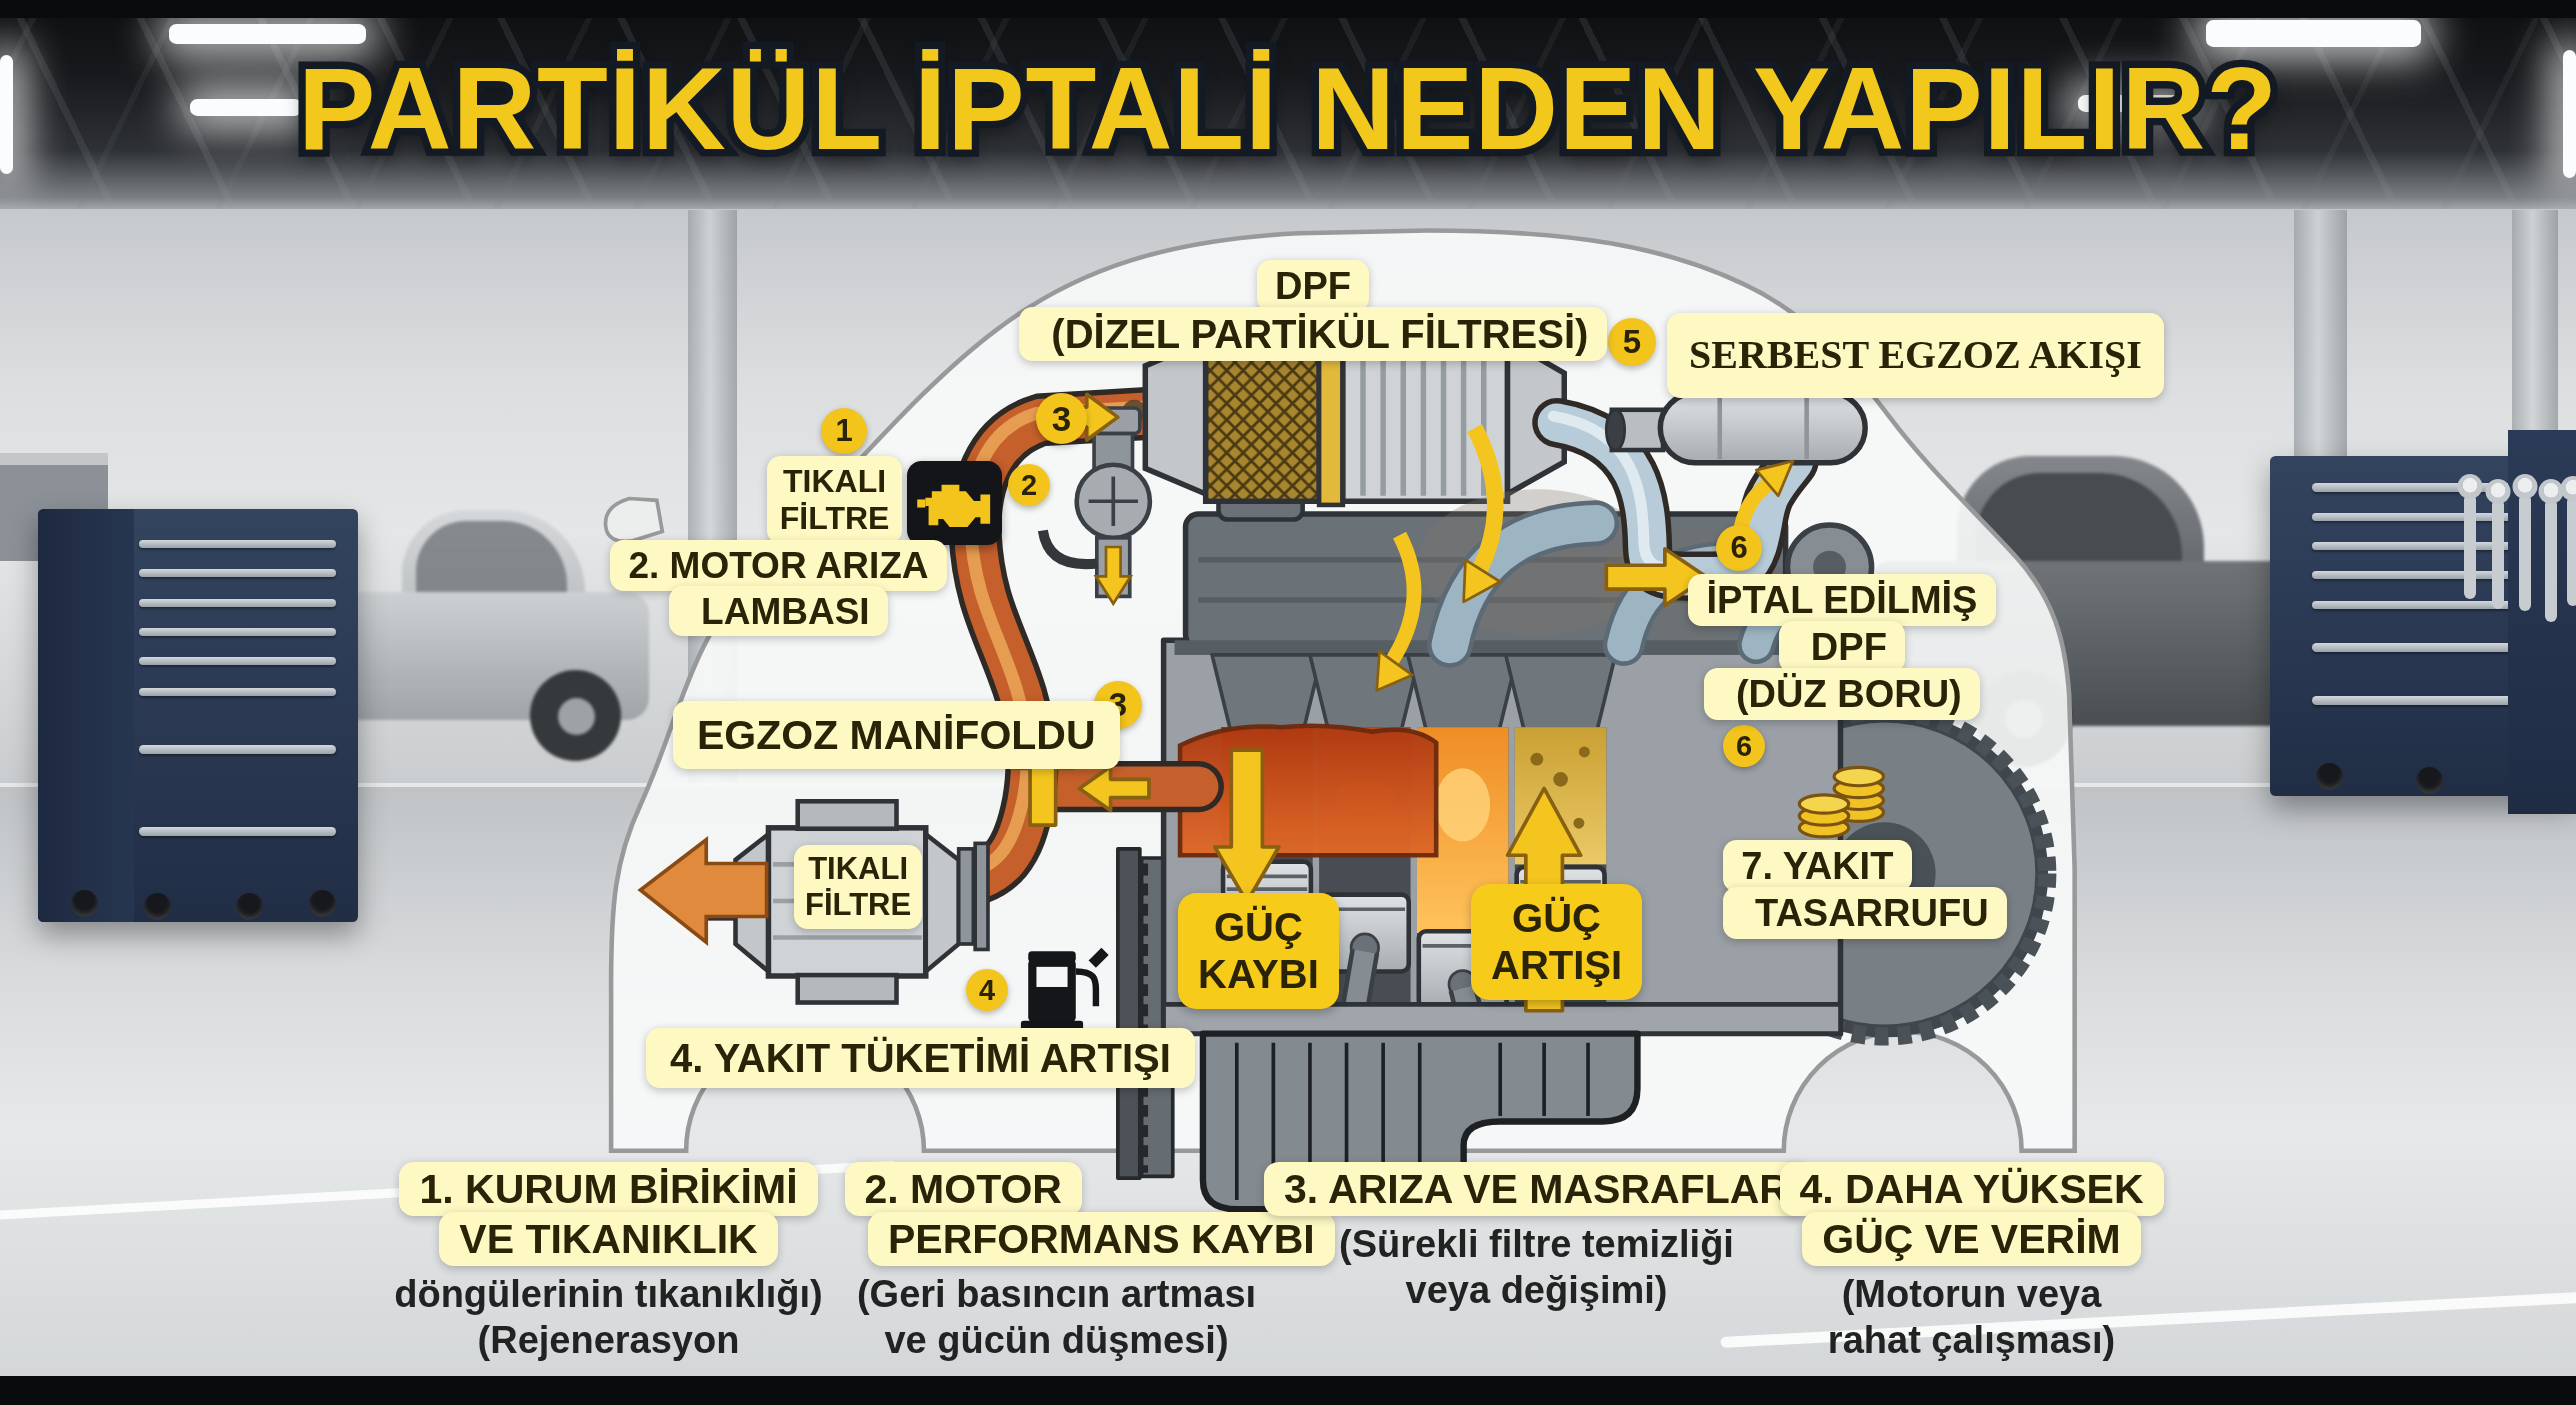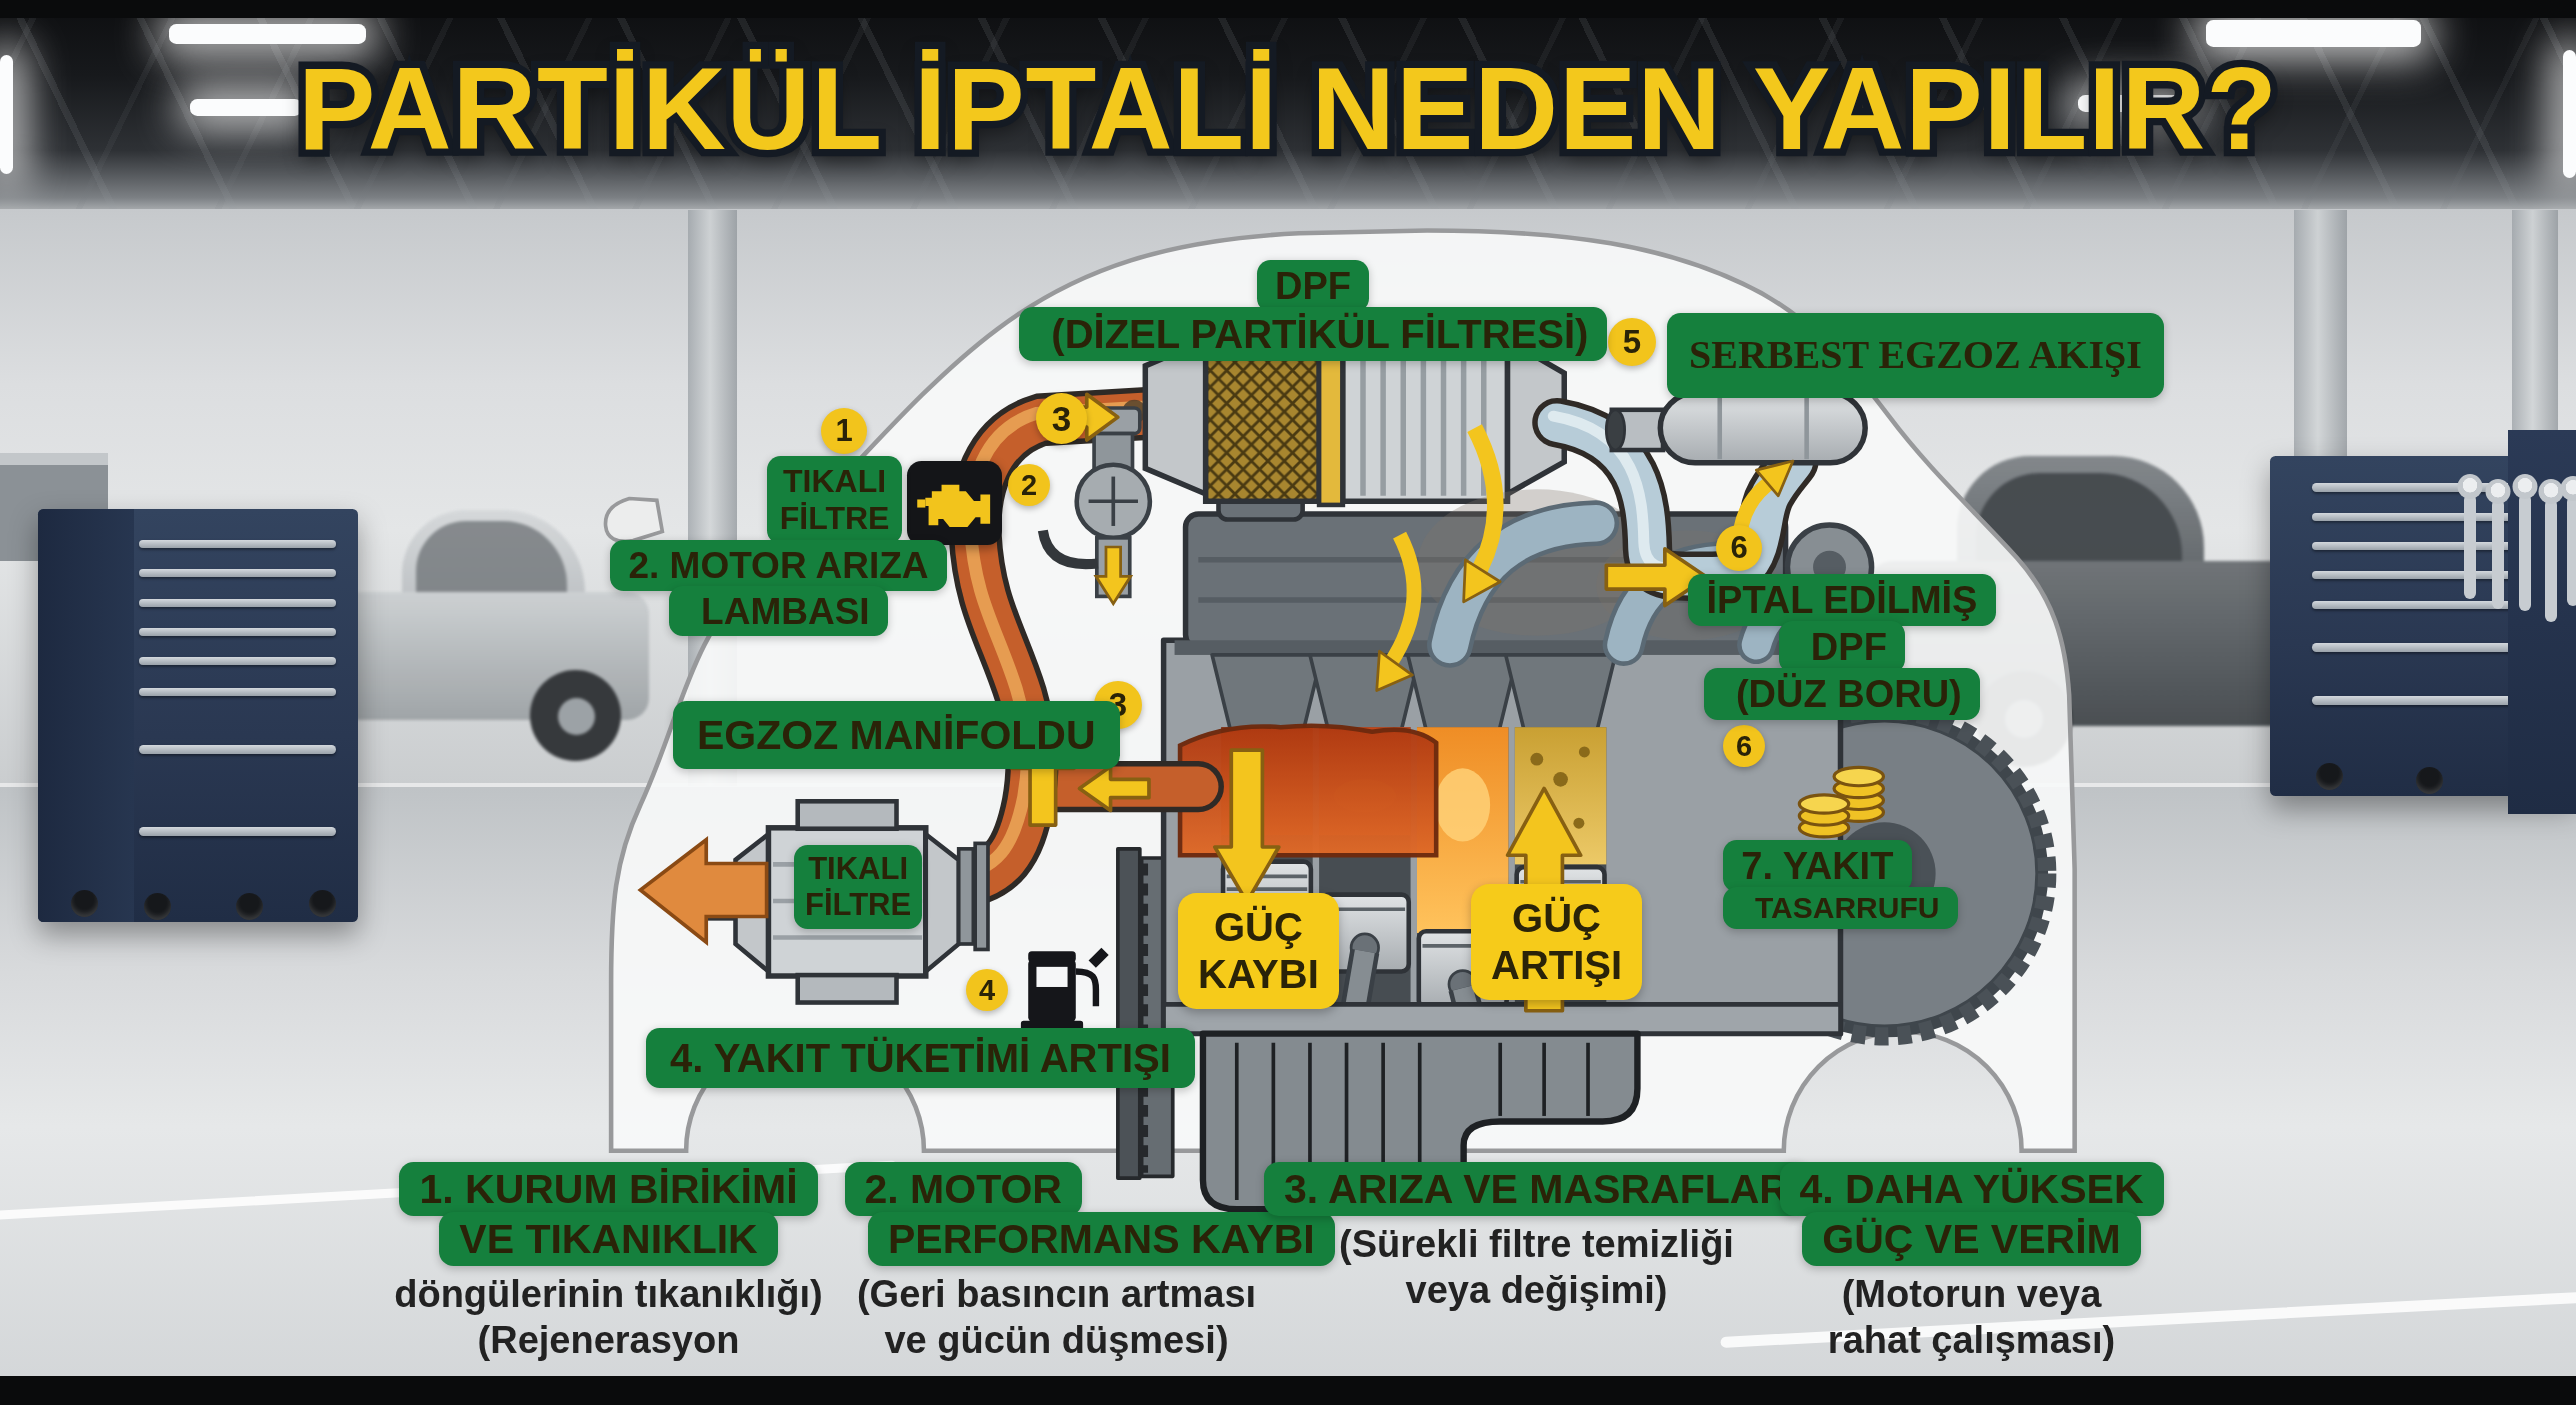--- a/index.html
+++ b/index.html
@@ -46,21 +46,21 @@
   .bar-black{left:0;background:#0a0b0c;width:2576px;}
 
   
   .title{left:0;top:42px;width:2576px;text-align:center;font-size:116px;font-weight:bold;
     letter-spacing:0.9px;white-space:nowrap;}
   .title-stroke{color:transparent;-webkit-text-stroke:14.6px #141a23;
     text-shadow:0 9.1px 20px rgba(0,0,0,.5);}
   .title-fill{color:#f3c81c;}
 
   
-  .chip{display:inline-block;background:#15803d;color:#2a2308;font-weight:bold;
+  .chip{display:inline-block;background:#fef9c3;color:#2a2308;font-weight:bold;
     border-radius:13.7px;padding:2.7px 18.3px;line-height:1.22;white-space:nowrap;
     box-shadow:0 2.7px 8.2px rgba(0,0,0,.22);}
   .chip-stack{display:flex;flex-direction:column;align-items:center;}
   .chip-stack .chip + .chip{margin-top:-4.6px;padding-left:32px;}
   .marker{border-radius:50%;background:#f2c41c;color:#2a2308;font-weight:bold;
     display:flex;align-items:center;justify-content:center;
     box-shadow:0 2.7px 6.4px rgba(0,0,0,.28);}
   .guc-box{background:#f6cb1a;color:#2a2308;font-weight:bold;border-radius:18.3px;
     padding:11px 20px;text-align:center;font-size:40px;line-height:1.18;
     box-shadow:0 3.7px 9.1px rgba(0,0,0,.25);}
@@ -456,21 +456,21 @@
   </div>
 
   <div class="abs chip-stack" style="left:1700px;top:574px;width:284px;">
     <span class="chip" style="font-size:38px;">İPTAL EDİLMİŞ</span>
     <span class="chip" style="font-size:38px;">DPF</span>
     <span class="chip" style="font-size:38px;">(DÜZ BORU)</span>
   </div>
 
   <div class="abs chip-stack" style="left:1723px;top:840px;align-items:flex-start;">
     <span class="chip" style="font-size:38px;">7. YAKIT</span>
-    <span class="chip" style="font-size:30px;">TASARRUFU</span>
+    <span class="chip" style="font-size:38px;">TASARRUFU</span>
   </div>
 
   <span class="abs chip" style="left:646px;top:1028px;font-size:40px;padding:5.5px 24px;">4. YAKIT TÜKETİMİ ARTIŞI</span>
 
   <div class="abs f-item" style="left:366px;top:1162px;width:485px;">
     <span class="chip">1. KURUM BİRİKİMİ</span>
     <span class="chip">VE TIKANIKLIK</span>
     <div class="f-cap">
       <span>döngülerinin tıkanıklığı)</span>
       <span>(Rejenerasyon</span>

